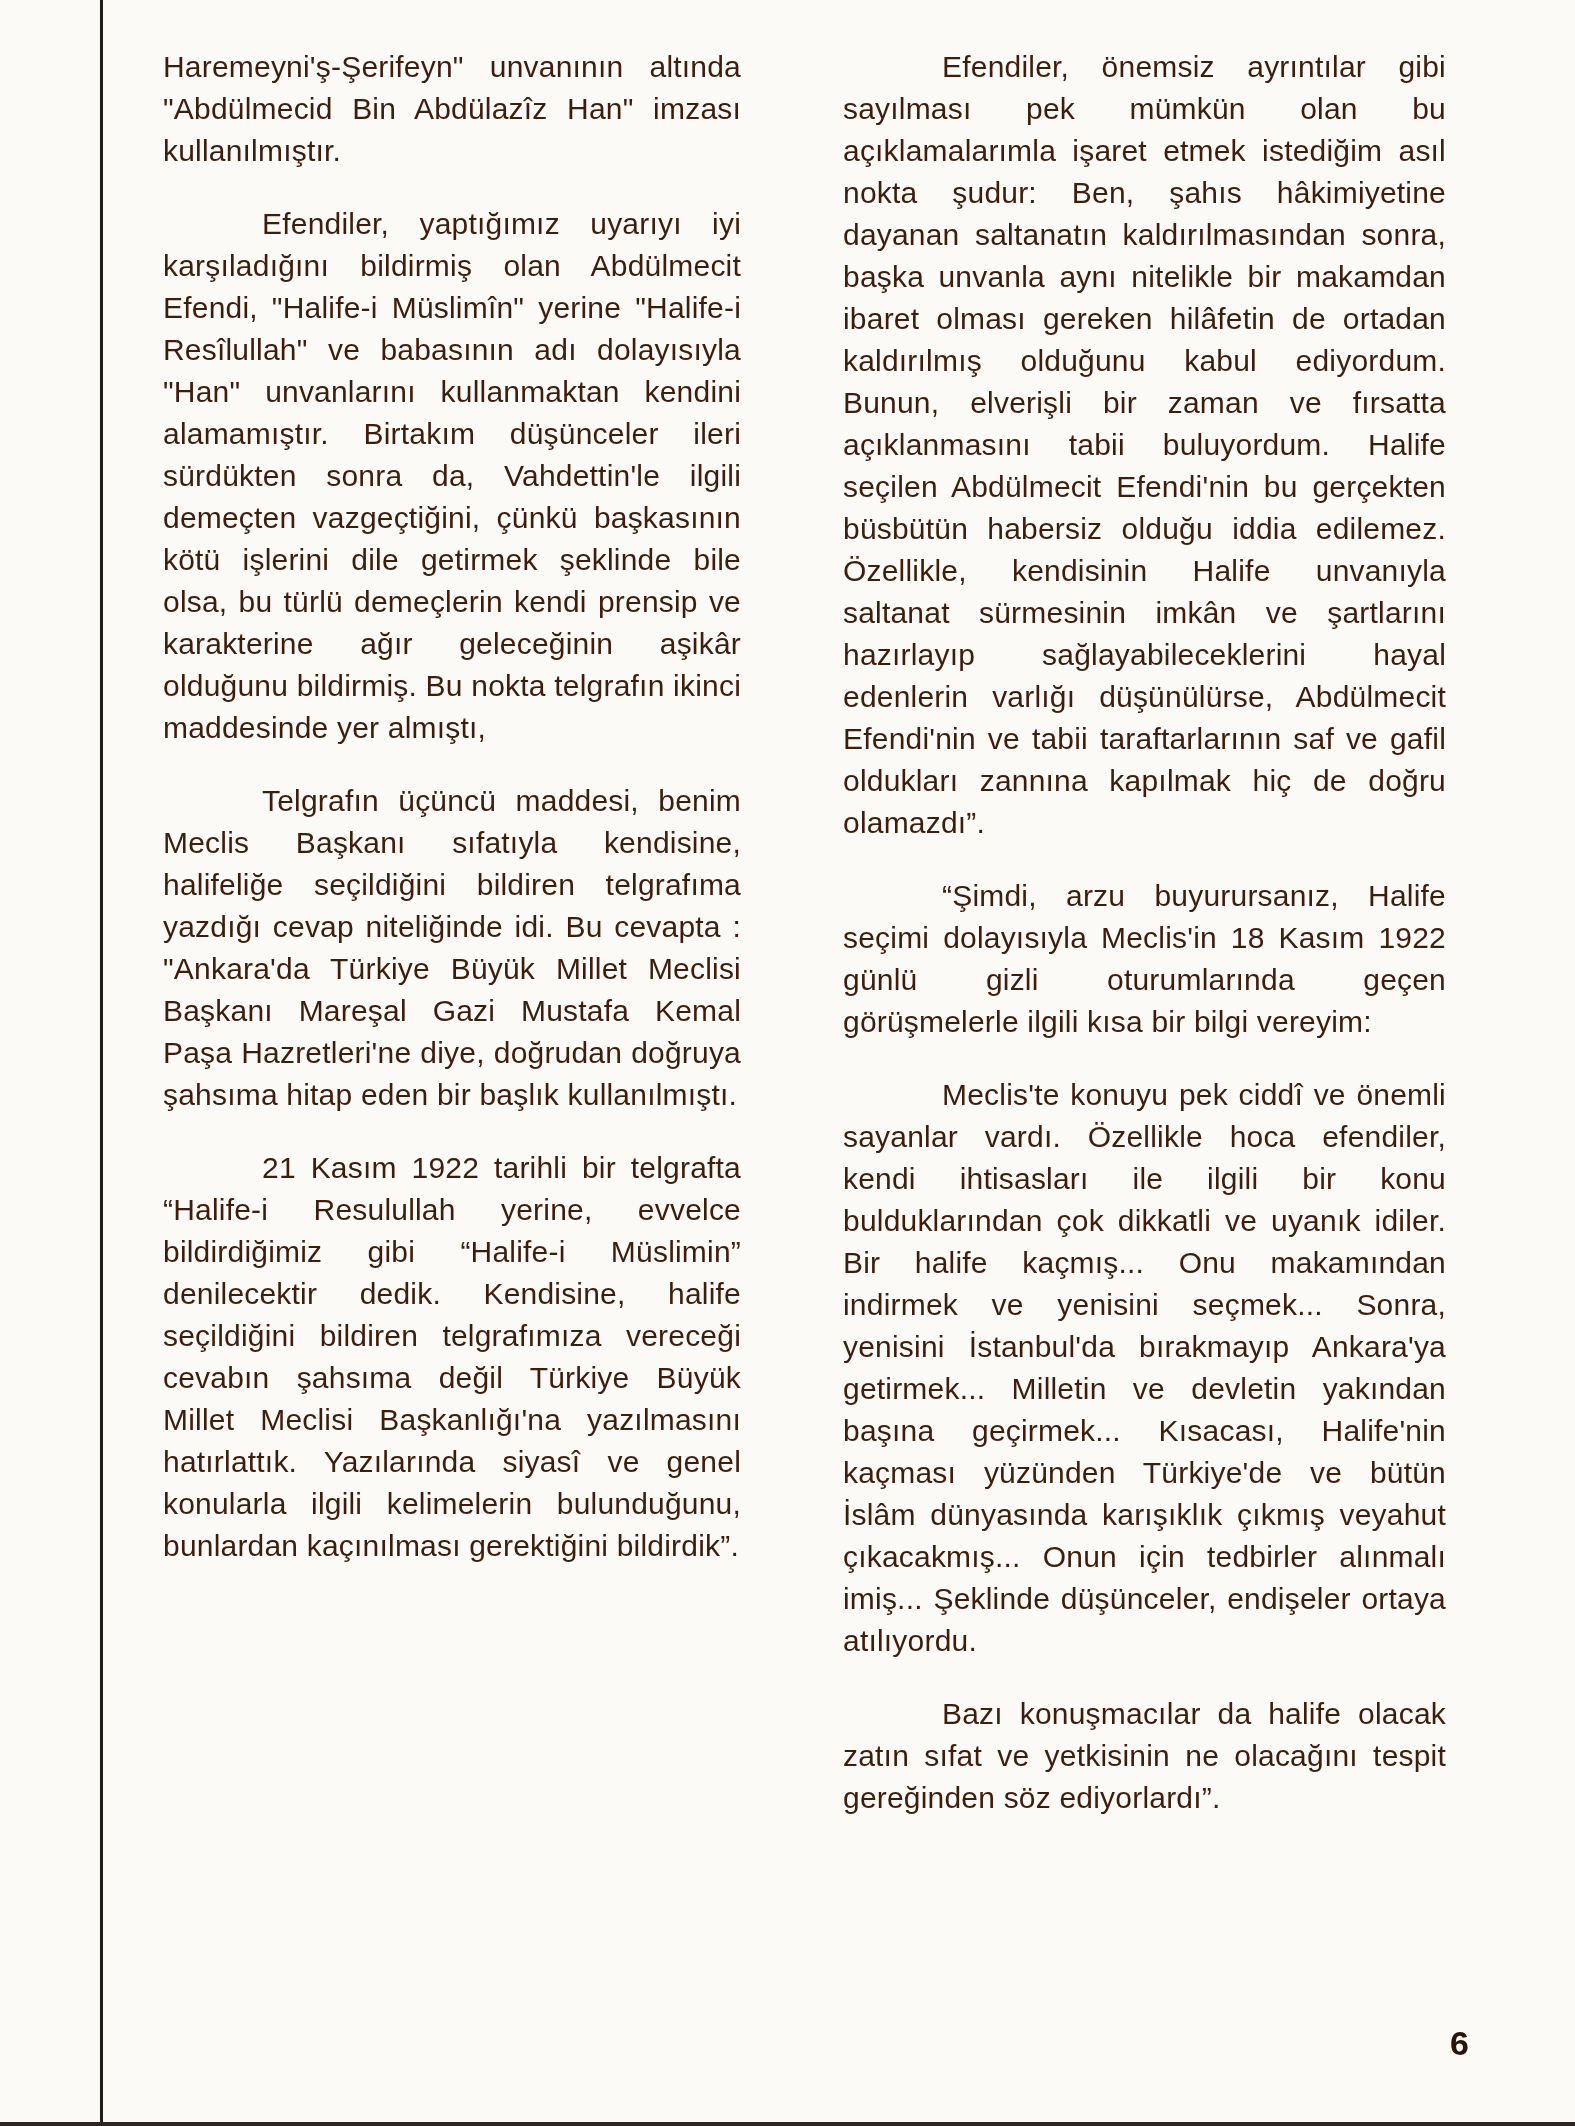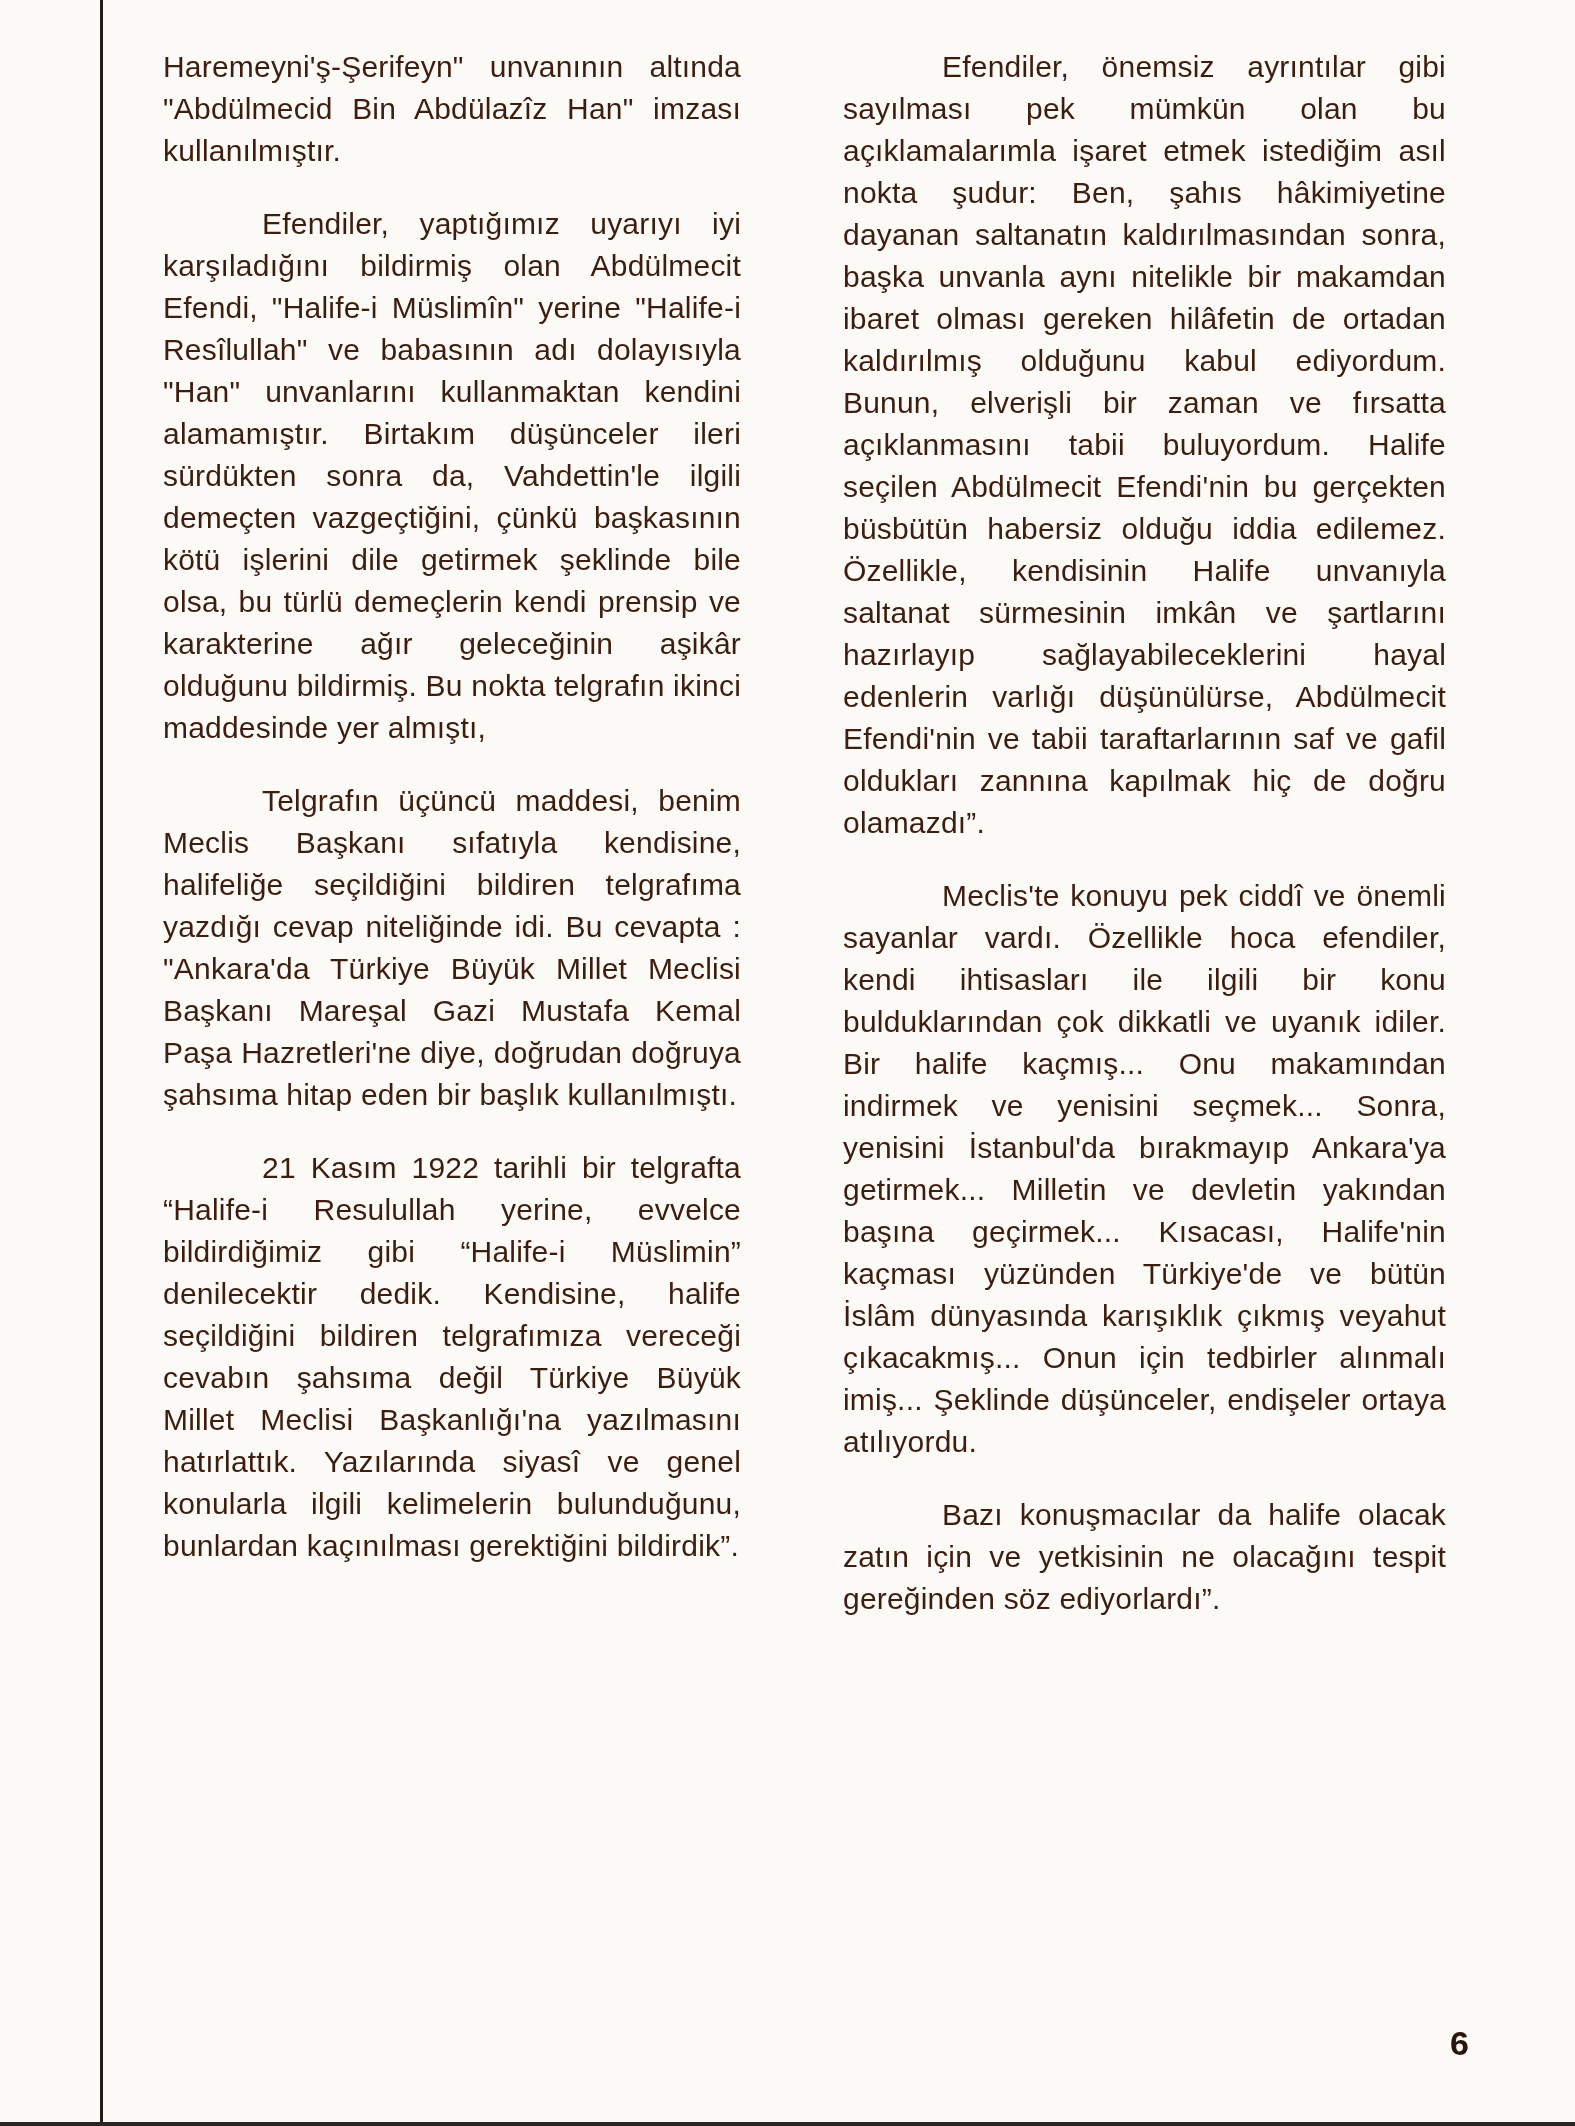--- a/index.html
+++ b/index.html
@@ -67,21 +67,22 @@
 
   <div class="col col-left">
     <p class="para no-indent">Haremeyni'ş-Şerifeyn" unvanının altında "Abdülmecid Bin Abdülazîz Han" imzası kullanılmıştır.</p>
     <p class="para">Efendiler, yaptığımız uyarıyı iyi karşıladığını bildirmiş olan Abdülmecit Efendi, "Halife-i Müslimîn" yerine "Halife-i Resîlullah" ve babasının adı dolayısıyla "Han" unvanlarını kullanmaktan kendini alamamıştır. Birtakım düşünceler ileri sürdükten sonra da, Vahdettin'le ilgili demeçten vazgeçtiğini, çünkü başkasının kötü işlerini dile getirmek şeklinde bile olsa, bu türlü demeçlerin kendi prensip ve karakterine ağır geleceğinin aşikâr olduğunu bildirmiş. Bu nokta telgrafın ikinci maddesinde yer almıştı,</p>
     <p class="para">Telgrafın üçüncü maddesi, benim Meclis Başkanı sıfatıyla kendisine, halifeliğe seçildiğini bildiren telgrafıma yazdığı cevap niteliğinde idi. Bu cevapta : "Ankara'da Türkiye Büyük Millet Meclisi Başkanı Mareşal Gazi Mustafa Kemal Paşa Hazretleri'ne diye, doğrudan doğruya şahsıma hitap eden bir başlık kullanılmıştı.</p>
     <p class="para">21 Kasım 1922 tarihli bir telgrafta “Halife-i Resulullah yerine, evvelce bildirdiğimiz gibi “Halife-i Müslimin” denilecektir dedik. Kendisine, halife seçildiğini bildiren telgrafımıza vereceği cevabın şahsıma değil Türkiye Büyük Millet Meclisi Başkanlığı'na yazılmasını hatırlattık. Yazılarında siyasî ve genel konularla ilgili kelimelerin bulunduğunu, bunlardan kaçınılması gerektiğini bildirdik”.</p>
   </div>
 
   <div class="col col-right">
     <p class="para">Efendiler, önemsiz ayrıntılar gibi sayılması pek mümkün olan bu açıklamalarımla işaret etmek istediğim asıl nokta şudur: Ben, şahıs hâkimiyetine dayanan saltanatın kaldırılmasından sonra, başka unvanla aynı nitelikle bir makamdan ibaret olması gereken hilâfetin de ortadan kaldırılmış olduğunu kabul ediyordum. Bunun, elverişli bir zaman ve fırsatta açıklanmasını tabii buluyordum. Halife seçilen Abdülmecit Efendi'nin bu gerçekten büsbütün habersiz olduğu iddia edilemez. Özellikle, kendisinin Halife unvanıyla saltanat sürmesinin imkân ve şartlarını hazırlayıp sağlayabileceklerini hayal edenlerin varlığı düşünülürse, Abdülmecit Efendi'nin ve tabii taraftarlarının saf ve gafil oldukları zannına kapılmak hiç de doğru olamazdı”.</p>
+    <p class="para">“Şimdi, arzu buyurursanız, Halife seçimi dolayısıyla Meclis'in 18 Kasım 1922 günlü gizli oturumlarında geçen görüşmelerle ilgili kısa bir bilgi vereyim:</p>
     <p class="para">Meclis'te konuyu pek ciddî ve önemli sayanlar vardı. Özellikle hoca efendiler, kendi ihtisasları ile ilgili bir konu bulduklarından çok dikkatli ve uyanık idiler. Bir halife kaçmış... Onu makamından indirmek ve yenisini seçmek... Sonra, yenisini İstanbul'da bırakmayıp Ankara'ya getirmek... Milletin ve devletin yakından başına geçirmek... Kısacası, Halife'nin kaçması yüzünden Türkiye'de ve bütün İslâm dünyasında karışıklık çıkmış veyahut çıkacakmış... Onun için tedbirler alınmalı imiş... Şeklinde düşünceler, endişeler ortaya atılıyordu.</p>
-    <p class="para">Bazı konuşmacılar da halife olacak zatın için ve yetkisinin ne olacağını tespit gereğinden söz ediyorlardı”.</p>
+    <p class="para">Bazı konuşmacılar da halife olacak zatın sıfat ve yetkisinin ne olacağını tespit gereğinden söz ediyorlardı”.</p>
   </div>
 
   <div class="page-number">6</div>
 
   <div class="scan-line-bottom"></div>
 
 </div>
 
 </body></html>

